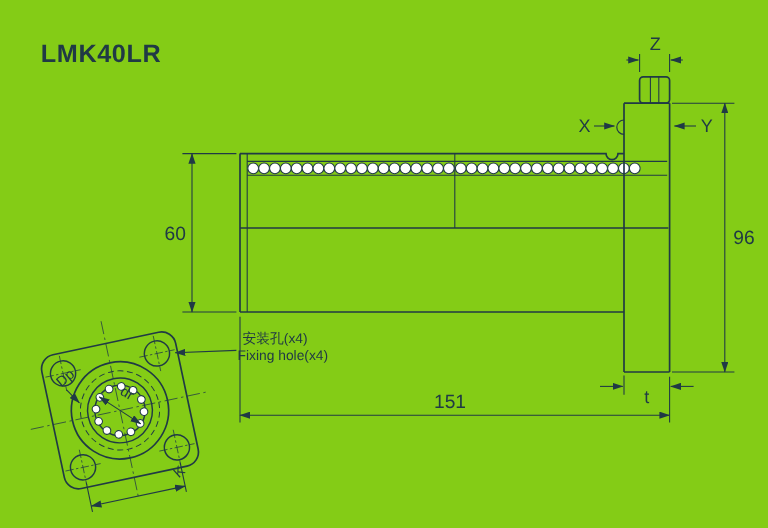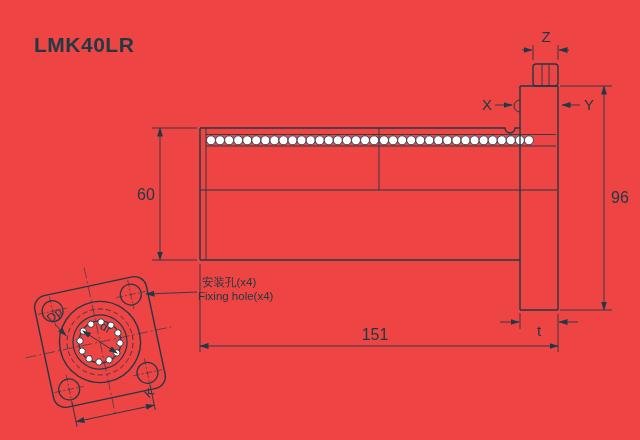--- a/index.html
+++ b/index.html
@@ -1,16 +1,16 @@
 <!DOCTYPE html>
 <html><head>
 <meta charset="utf-8">
 <style>
   html,body{margin:0;padding:0;background:#ffffff;}
-  .stage{width:640px;height:440px;background:#ef4444;position:relative;overflow:hidden;}
+  .stage{width:640px;height:440px;background:#84cc16;position:relative;overflow:hidden;}
   svg{display:block;}
   svg text{font-family:"Liberation Sans", sans-serif; fill:#203a45;}
   .title{font-size:21px;font-weight:600;letter-spacing:.5px;}
   .dim-big{font-size:16px;}
   .dim-med{font-size:15px;}
   .dim-small{font-size:12px;}
   .note{font-size:11.5px;}
 </style>
 </head>
 <body>

